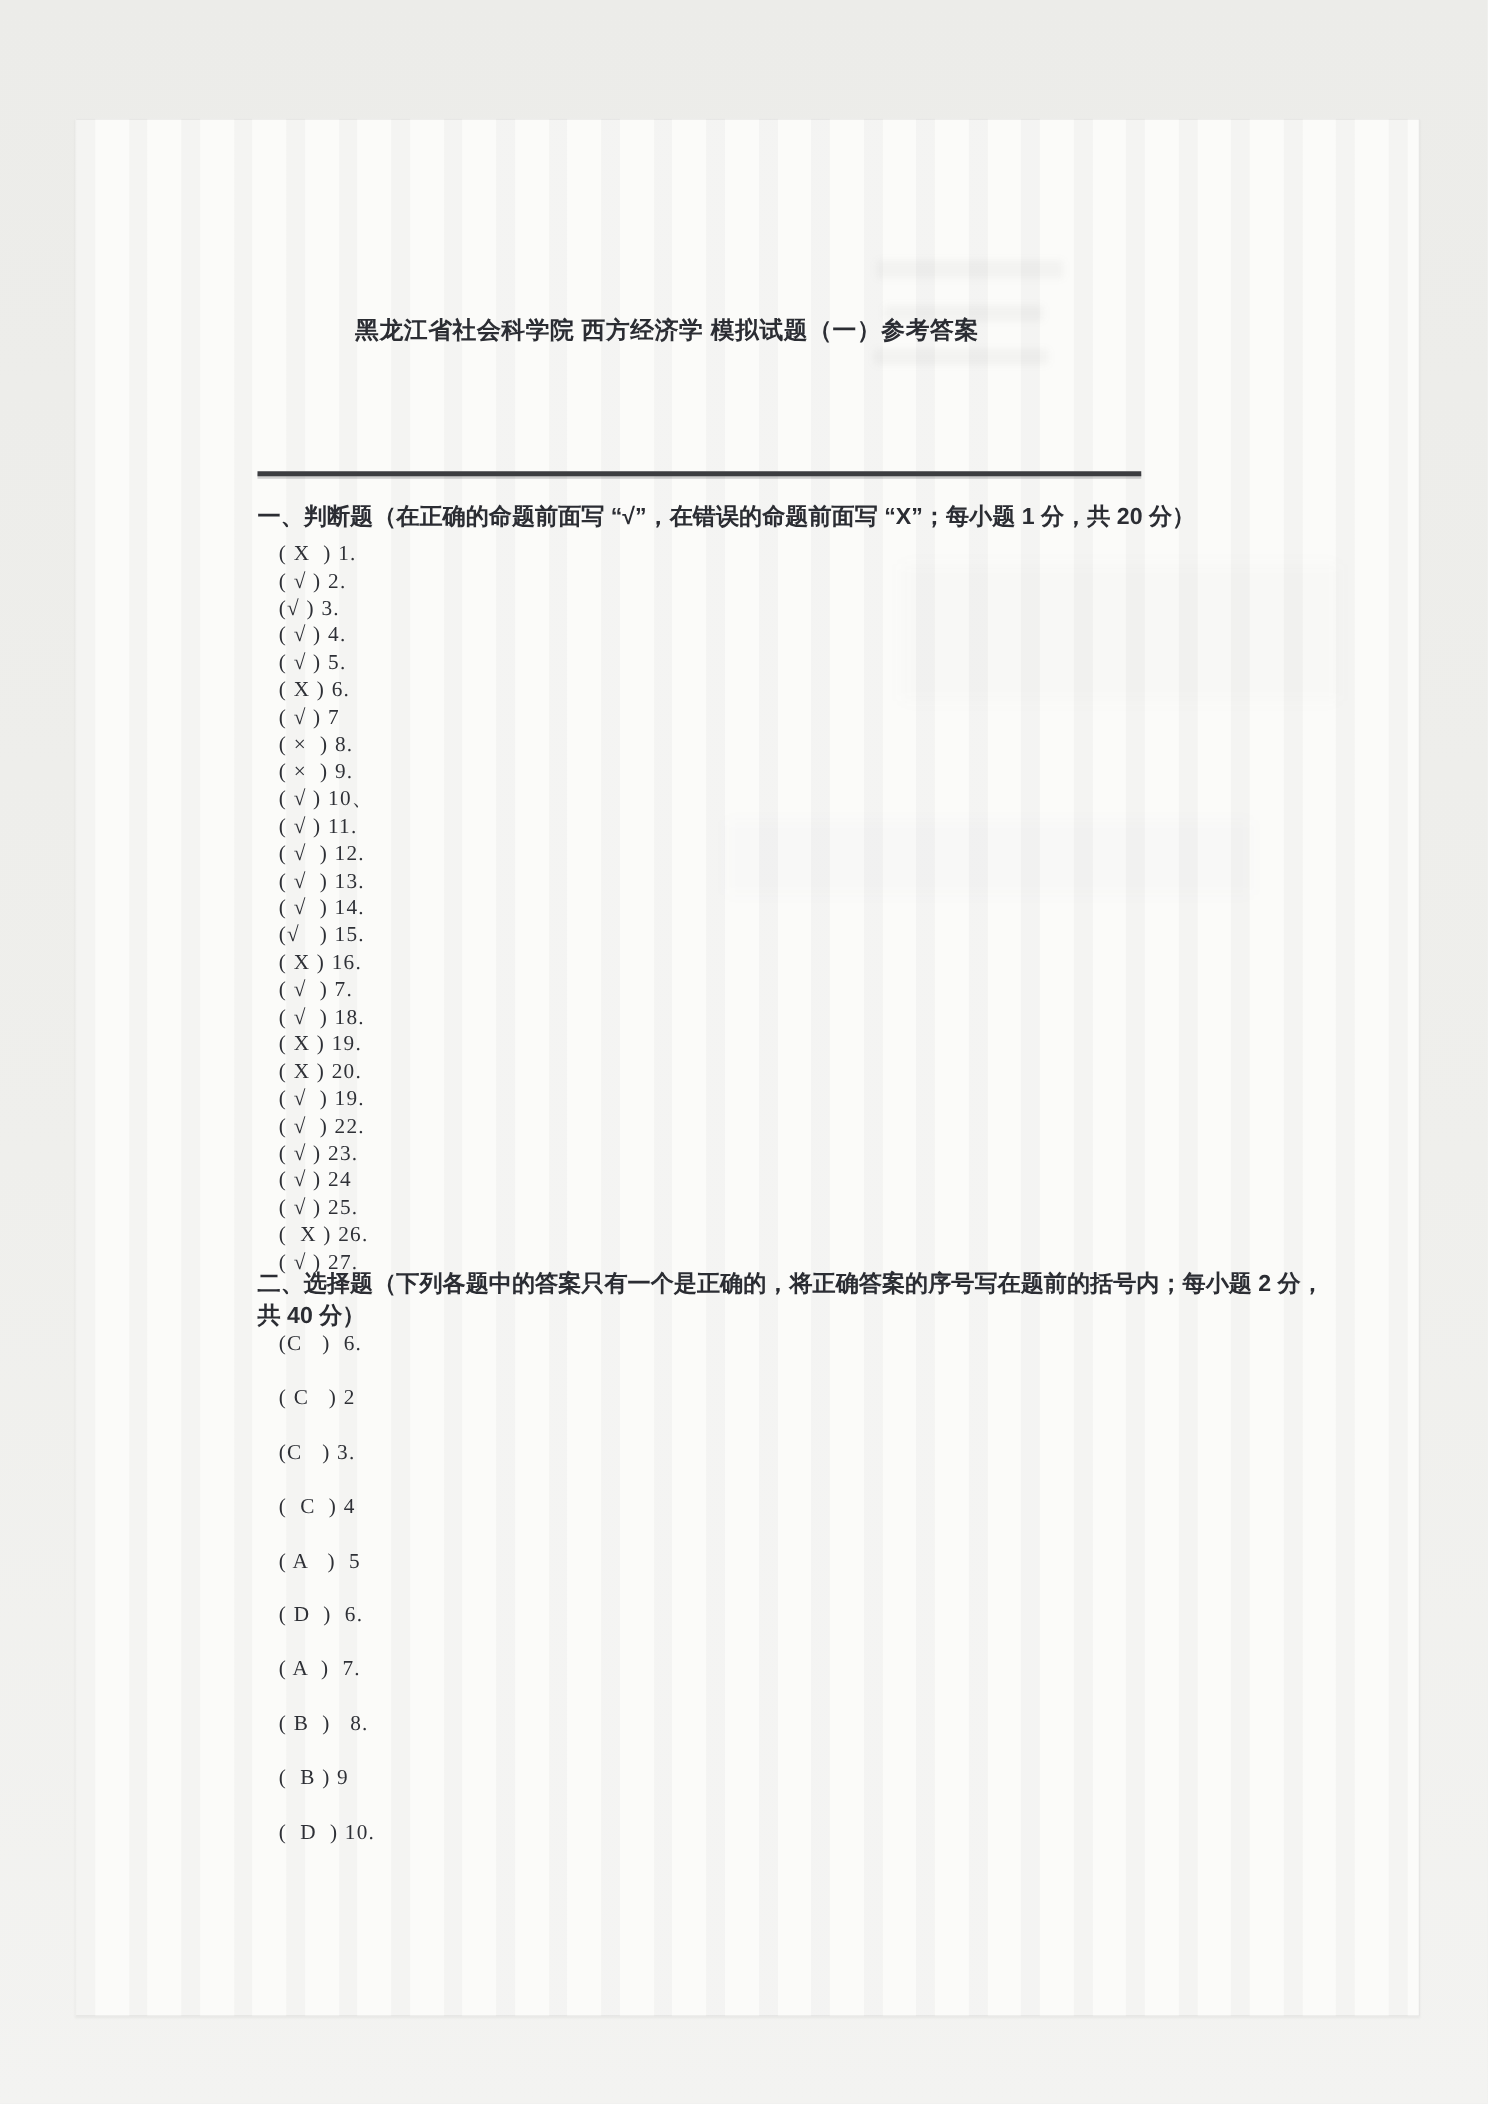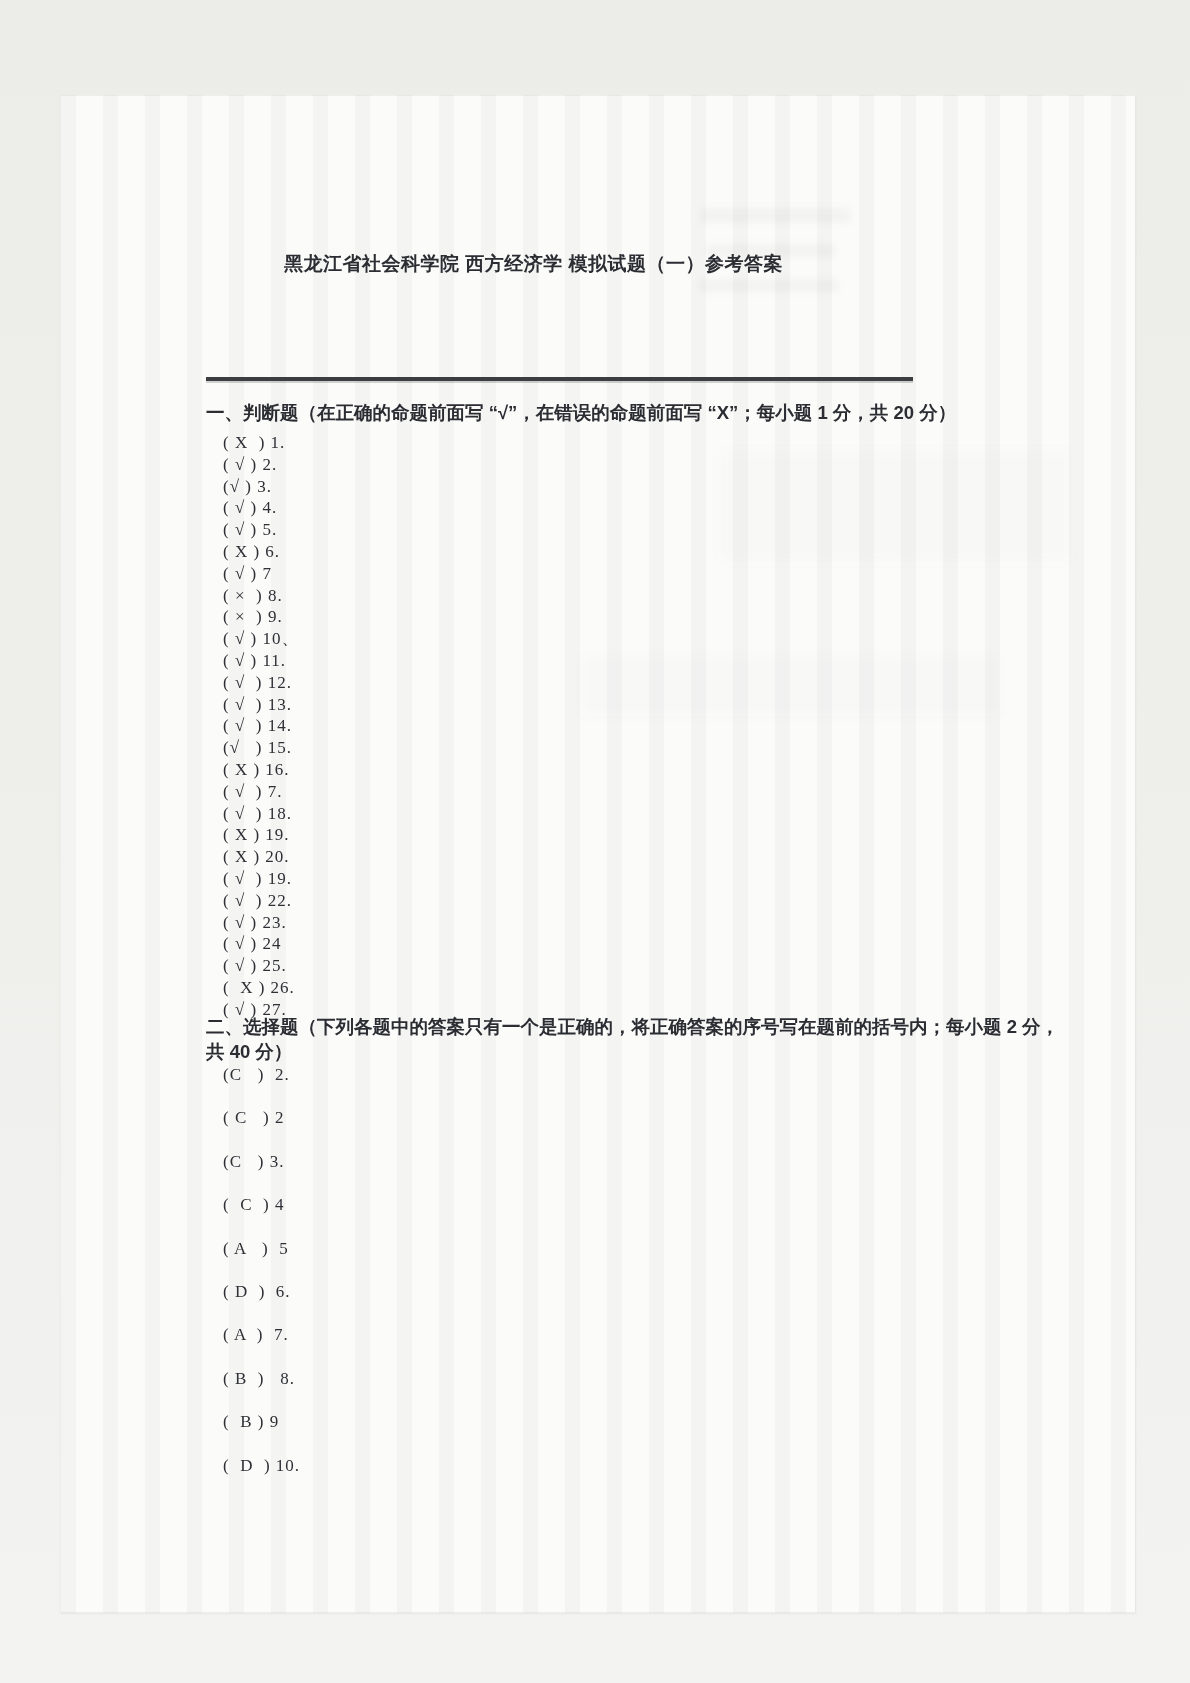--- a/index.html
+++ b/index.html
@@ -151,21 +151,21 @@
         <div class="item">( √ ) 25.</div>
         <div class="item">(  X ) 26.</div>
         <div class="item">( √ ) 27.</div>
       </div>
 
     <div class="sec-heading" id="s2-heading-1">二、选择题（下列各题中的答案只有一个是正确的，将正确答案的序号写在题前的括号内；每小题 2 分，</div>
 
     <div class="sec-heading" id="s2-heading-2">共 40 分）</div>
 
     <div class="items" id="s2-items">
-        <div class="item">(C   )  2.</div>
+        <div class="item">(C   )  6.</div>
         <div class="item">( C   ) 2</div>
         <div class="item">(C   ) 3.</div>
         <div class="item">(  C  ) 4</div>
         <div class="item">( A   )  5</div>
         <div class="item">( D  )  6.</div>
         <div class="item">( A  )  7.</div>
         <div class="item">( B  )   8.</div>
         <div class="item">(  B ) 9</div>
         <div class="item">(  D  ) 10.</div>
       </div>

